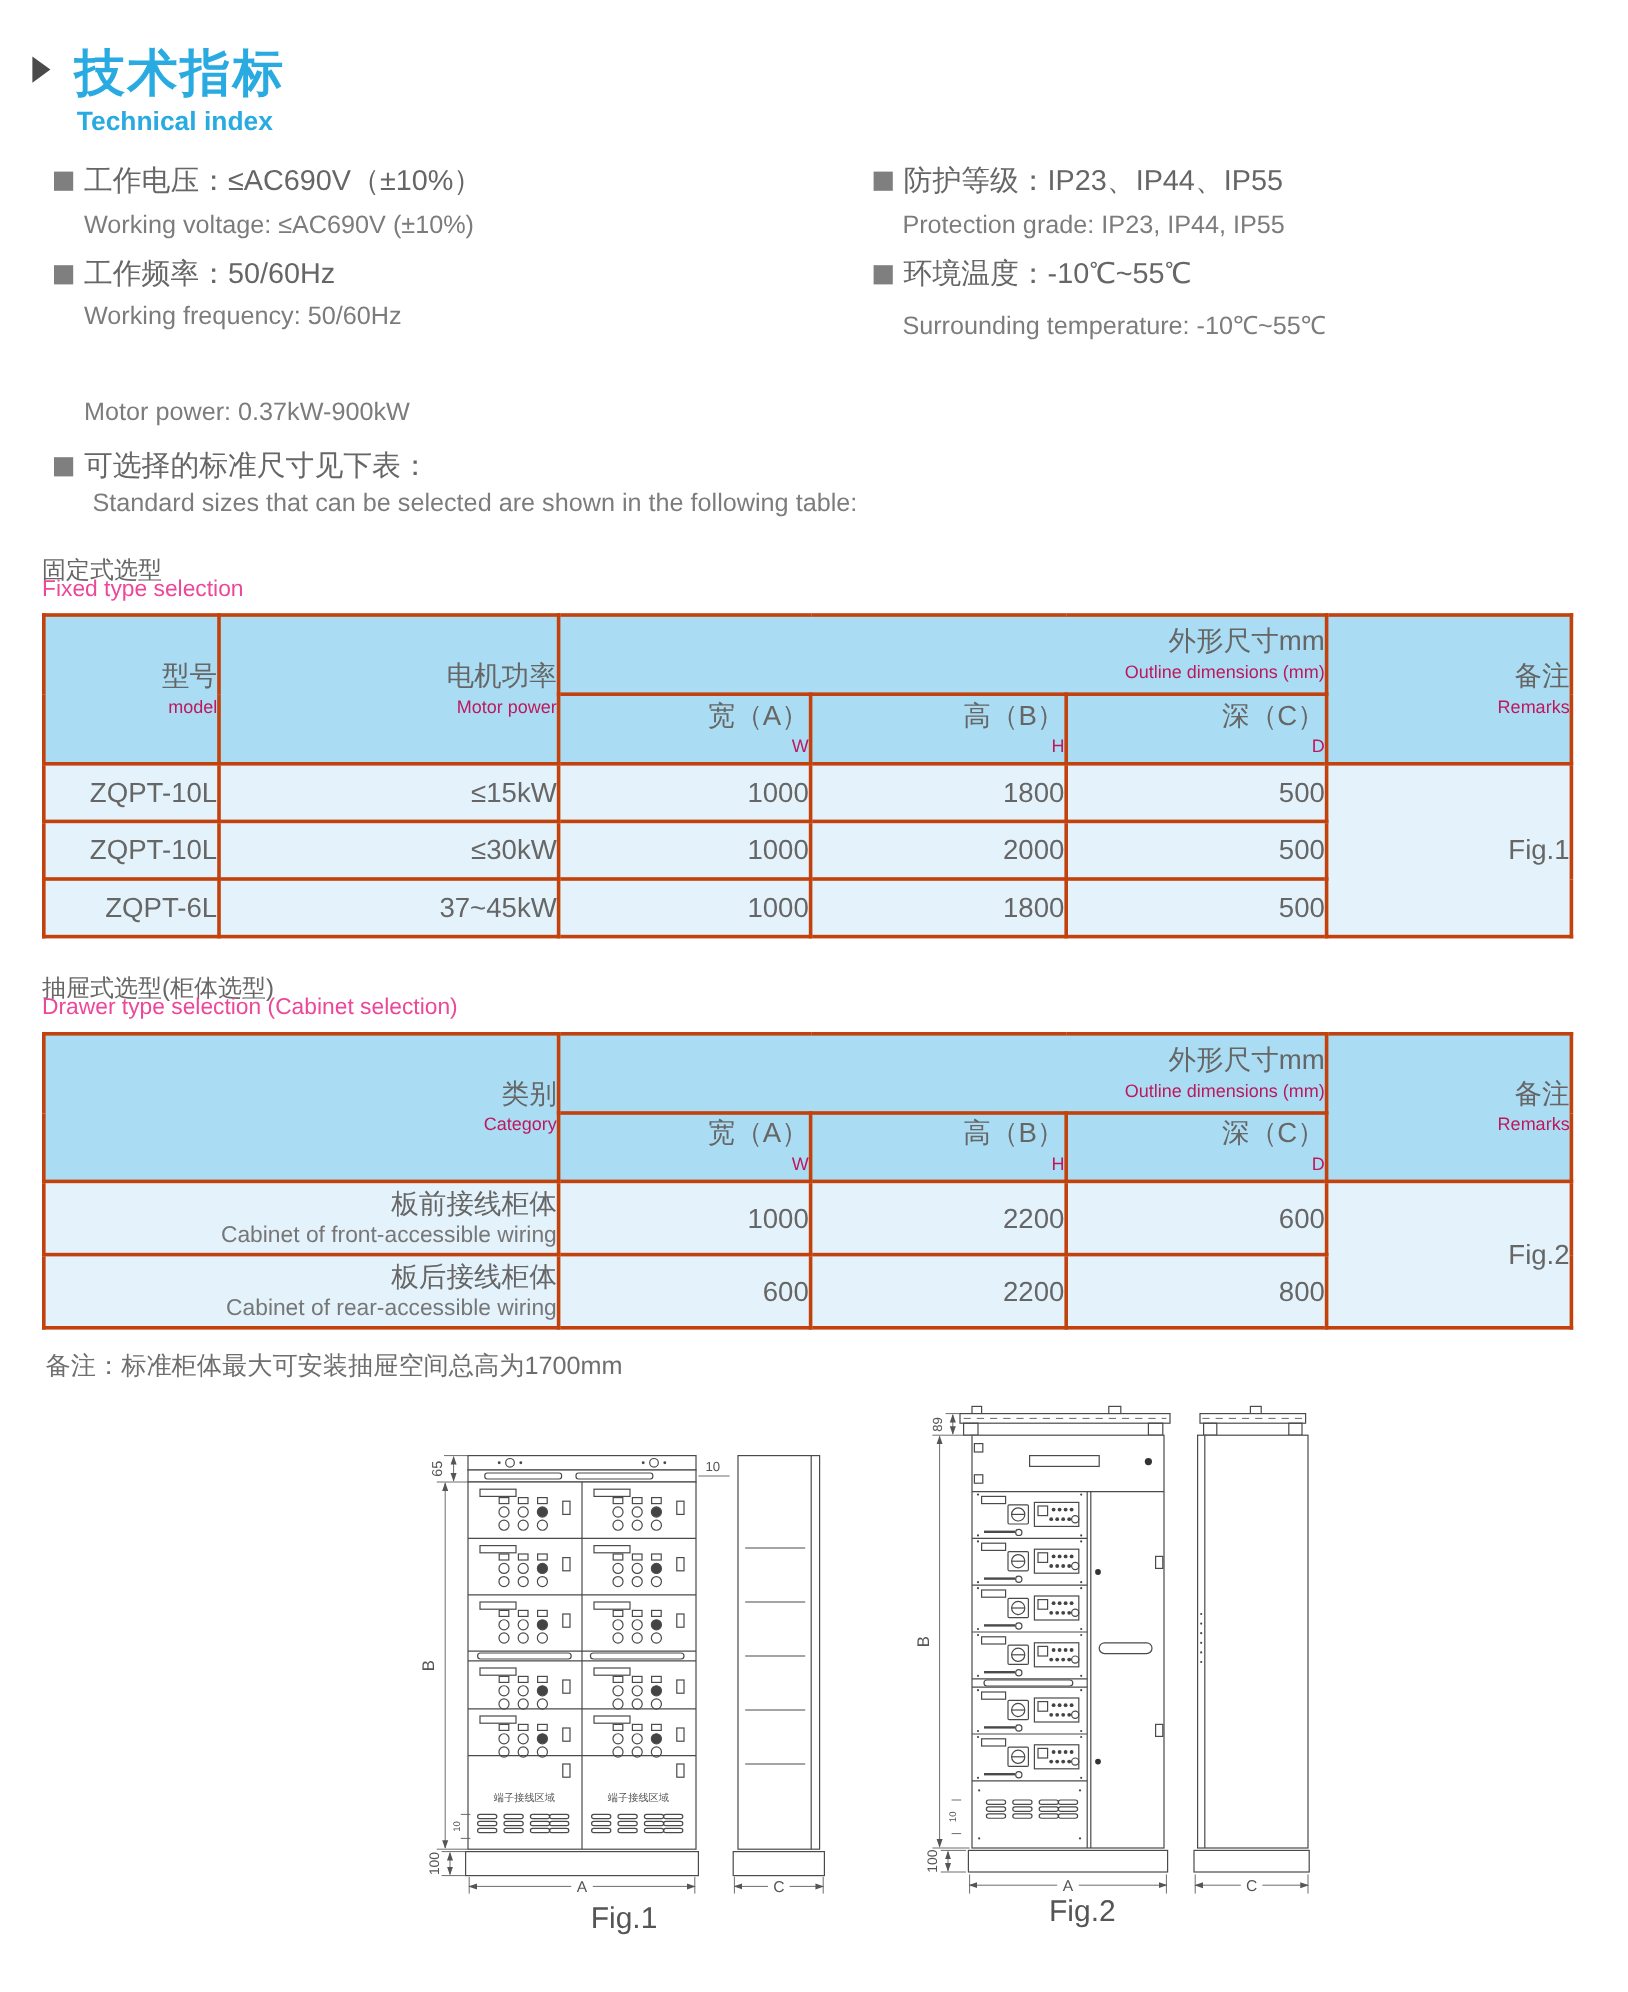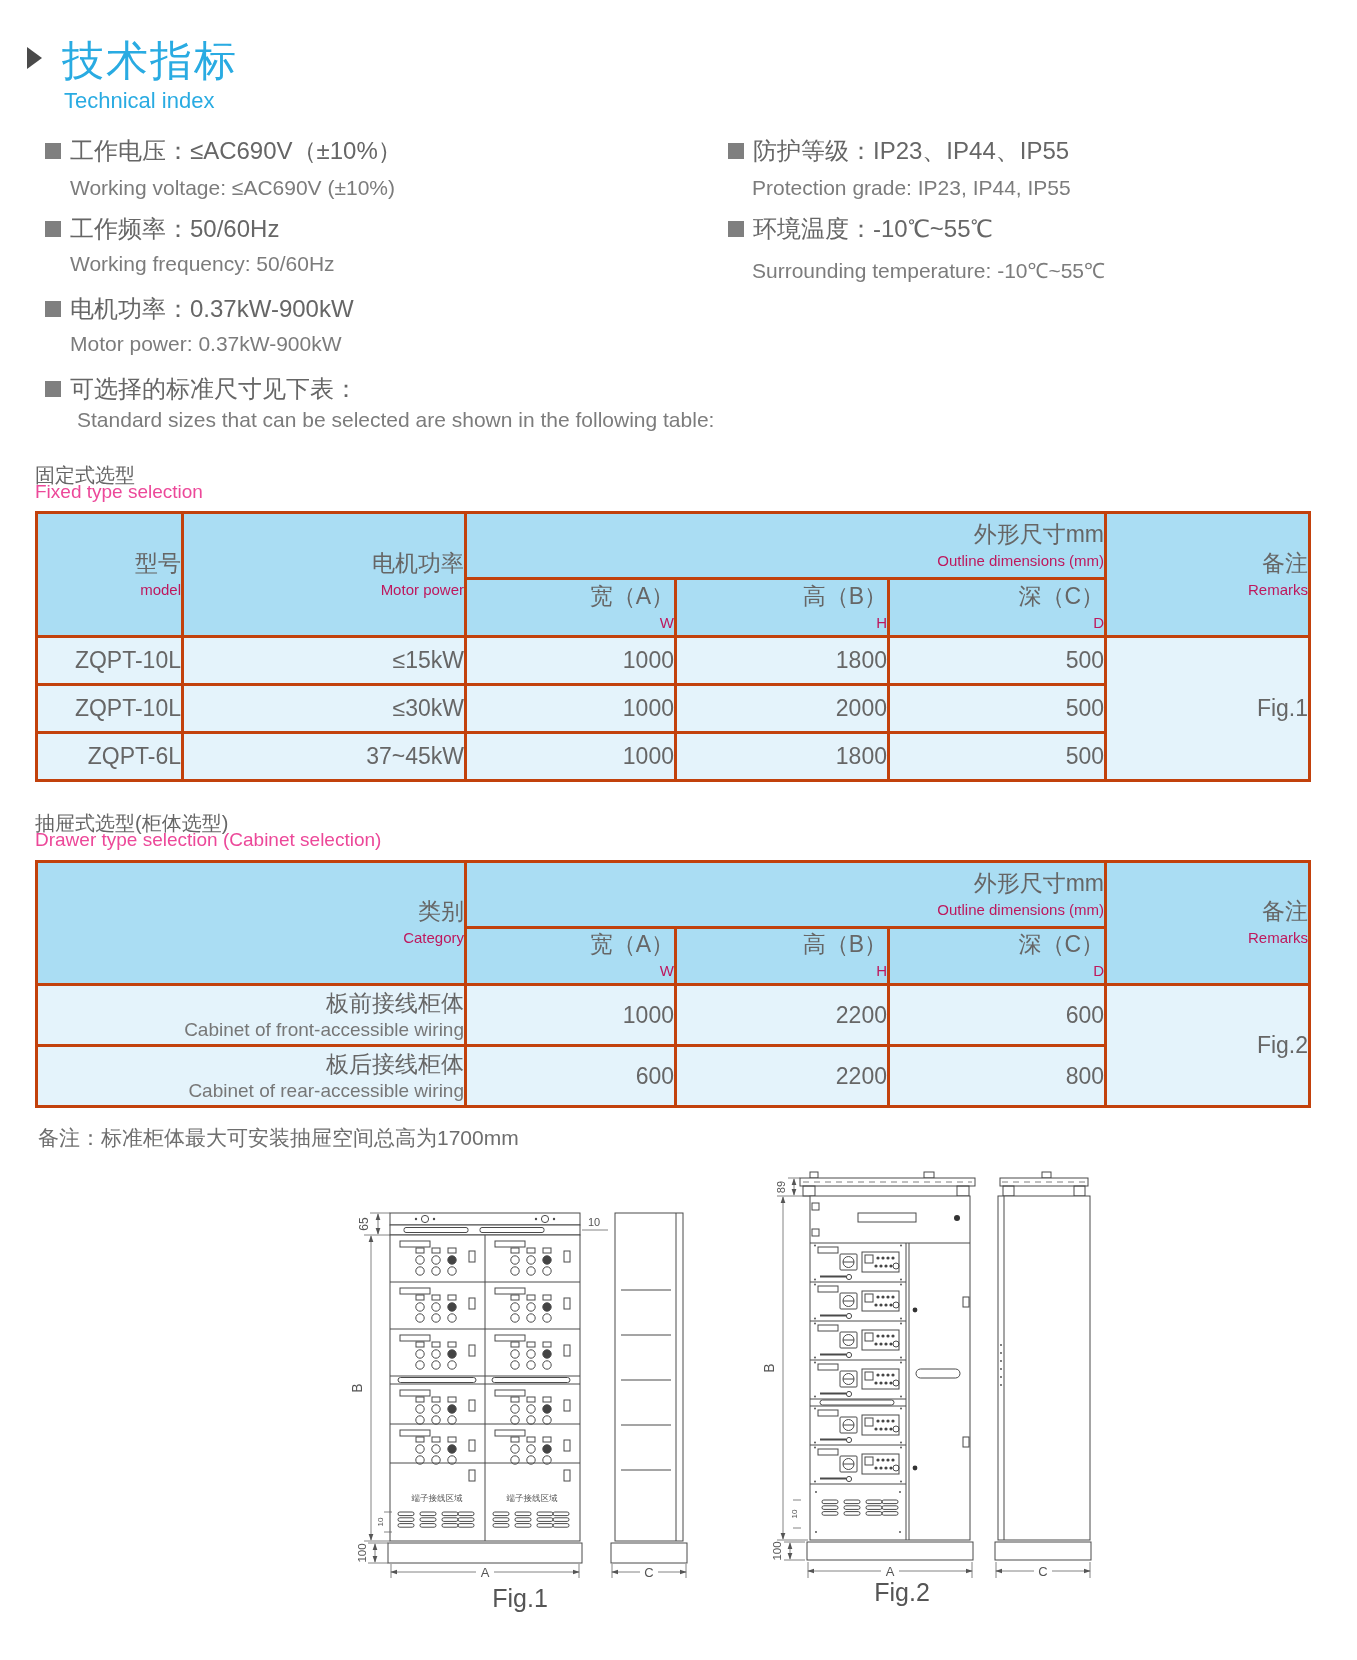--- a/index.html
+++ b/index.html
@@ -1,18 +1,18 @@
 <!DOCTYPE html>
 <html><head>
 <meta charset="utf-8">
 <style>
   html,body{margin:0;padding:0;background:#fff;}
   #page{position:relative;width:1357px;height:1660px;background:#fff;overflow:hidden;
         font-family:"Liberation Sans",sans-serif;}
-  .abs{position:absolute;}
+  .abs{position:absolute;font-weight:bold;}
   
   .title-arrow{width:0;height:0;border-left:15px solid #4a4a4a;border-top:11px solid transparent;border-bottom:11px solid transparent;}
   .title-zh{font-size:42px;color:#29abe2;letter-spacing:2px;}
   .title-en{font-size:22px;color:#29abe2;}
   
   .spec-zh{position:absolute;display:flex;align-items:center;gap:9px;font-size:24px;color:#666;line-height:30px;white-space:nowrap;}
   .bullet{display:inline-block;width:16px;height:16px;background:#7f7f7f;flex:0 0 16px;}
   .spec-en{position:absolute;font-size:21px;color:#7c7c7c;white-space:nowrap;}
   
   .sec-zh{position:absolute;font-size:20px;color:#666;margin-top:11px;}
@@ -49,24 +49,20 @@
     <span>工作电压：≤AC690V（±10%）</span>
   </div>
   <div class="spec-en" style="left:70px;top:176px">Working voltage: ≤AC690V (±10%)</div>
 
   <div class="spec-zh" style="left:45px;top:214px">
     <span class="bullet"></span>
     <span>工作频率：50/60Hz</span>
   </div>
   <div class="spec-en" style="left:70px;top:252px">Working frequency: 50/60Hz</div>
 
-  <div class="spec-zh" style="left:45px;top:294px">
-    <span class="bullet"></span>
-    <span>电机功率：0.37kW-900kW</span>
-  </div>
   <div class="spec-en" style="left:70px;top:332px">Motor power: 0.37kW-900kW</div>
 
   <div class="spec-zh" style="left:728px;top:136px">
     <span class="bullet"></span>
     <span>防护等级：IP23、IP44、IP55</span>
   </div>
   <div class="spec-en" style="left:752px;top:176px">Protection grade: IP23, IP44, IP55</div>
 
   <div class="spec-zh" style="left:728px;top:214px">
     <span class="bullet"></span>

